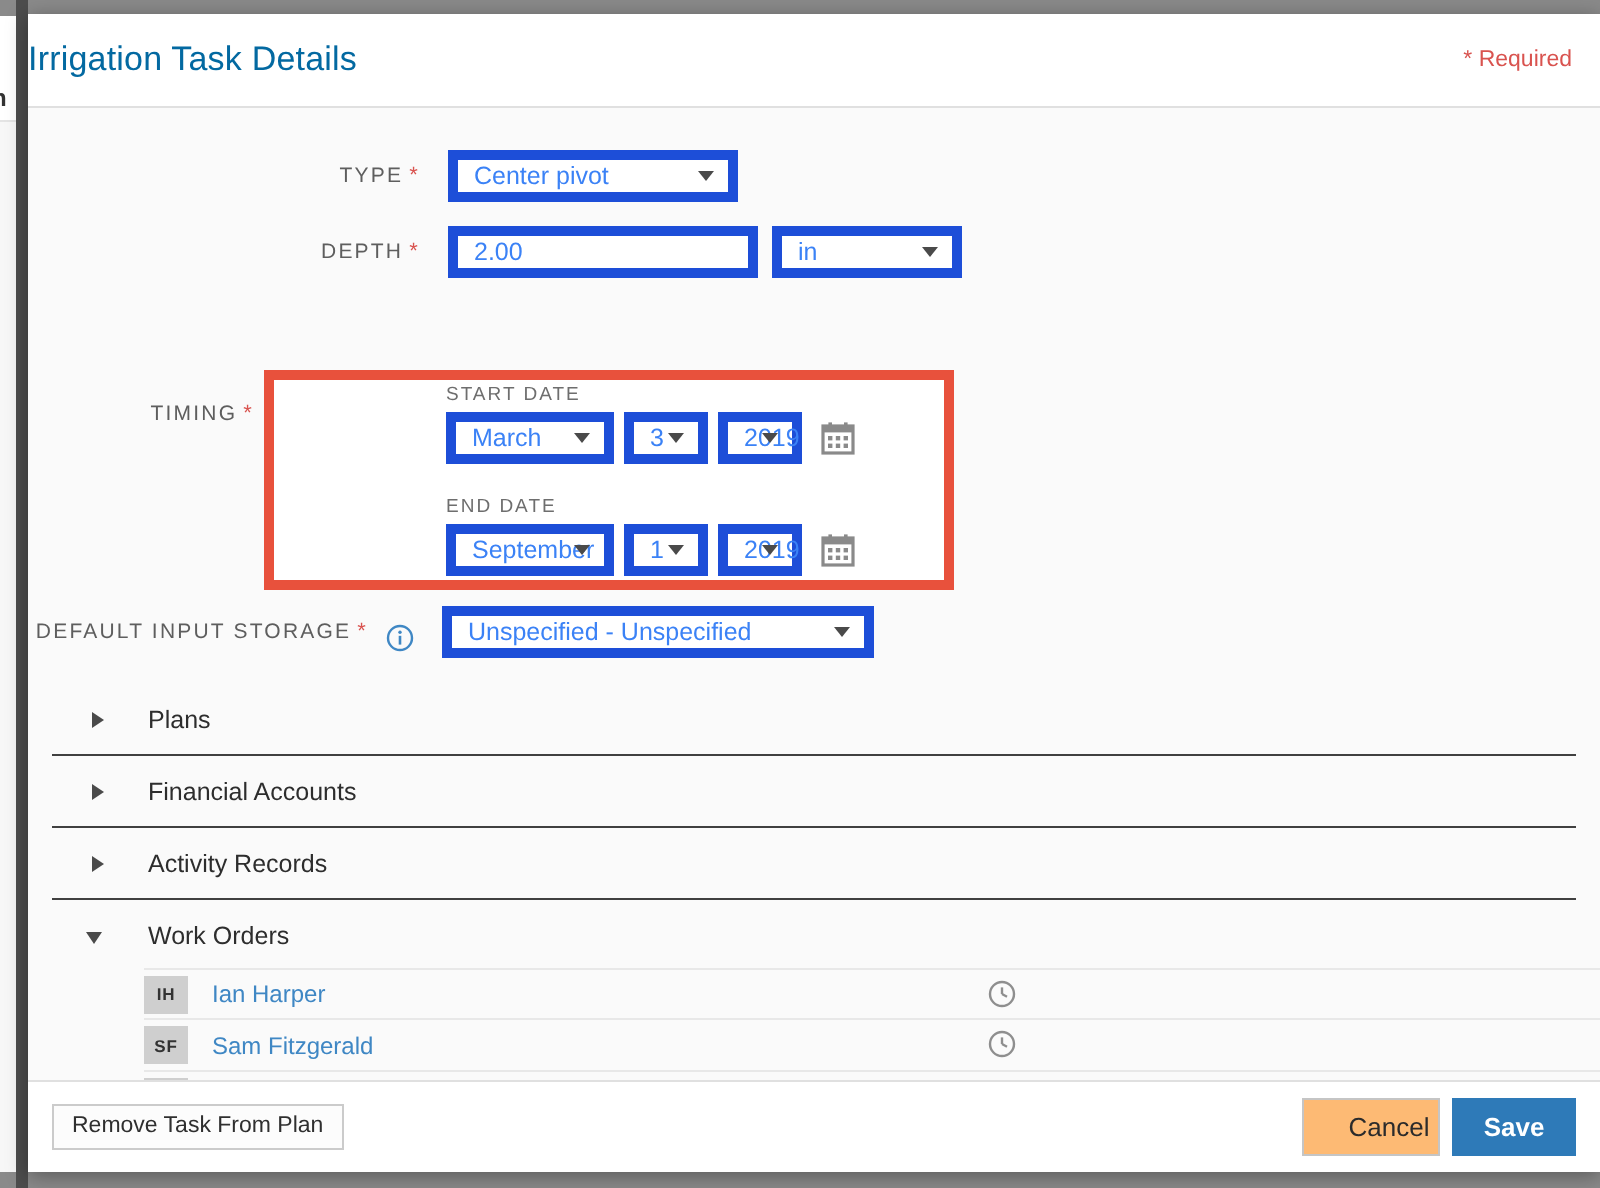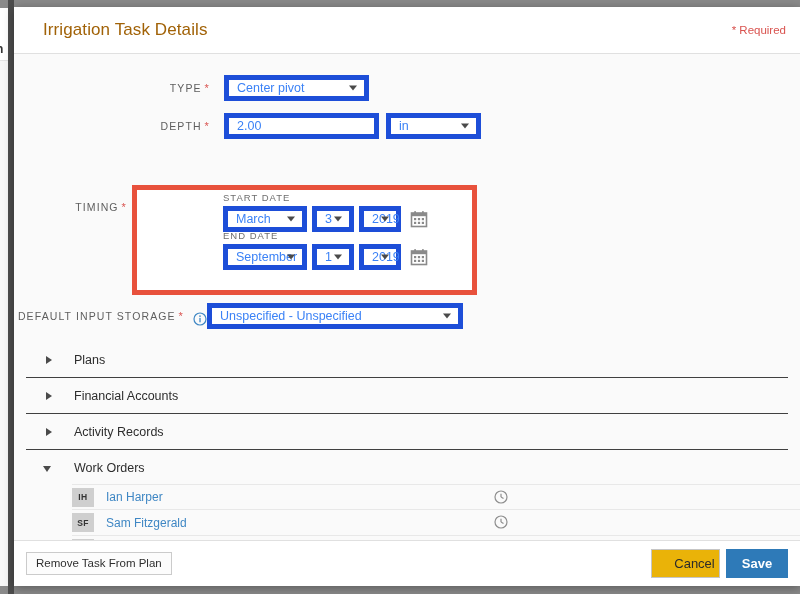--- a/index.html
+++ b/index.html
@@ -63,23 +63,23 @@
   
   .modal-header {
     position: relative;
     height: 47px;
     flex: 0 0 47px;
     border-bottom: 1px solid #e0e0e0;
     background: #ffffff;
   }
   .modal-title {
     position: absolute;
-    left: 29px; top: 13px;
+    left: 0; top: 13px;
     font-size: 17px;
-    color: #a16207;
+    color: #0369a1;
     letter-spacing: .1px;
   }
   .required-note {
     position: absolute;
     right: 14px; top: 17px;
     font-size: 11.5px;
     color: #d9534f;
   }
 
   
@@ -155,21 +155,21 @@
     background: #ffffff;
   }
   #timing-label {
     position: absolute;
     left: -110px; top: 4px;
     width: 100px;
     text-align: right;
   }
   .date-group { position: absolute; left: 86px; }
   #start-group { top: 2px; }
-  #end-group   { top: 40px; }
+  #end-group   { top: 58px; }
   .date-sublabel {
     font-size: 9.5px;
     letter-spacing: 1px;
     color: #6e6e6e;
     text-transform: uppercase;
     margin-bottom: 3px;
   }
   .date-controls { display: flex; align-items: center; }
   .month-sel { width: 84px; }
   .month-sel.wide { width: 84px; }
@@ -185,21 +185,21 @@
   
   #row-storage { left: 0; top: 249px; width: 786px; align-items: center; }
   #row-storage .field-label { width: 170px; line-height: 26px; }
   .info-icon {
     width: 14px; height: 14px;
     margin-left: 9px;
     margin-top: 6px;
     flex: 0 0 14px;
     cursor: pointer;
   }
-  #storage-select { width: 256px; }
+  #storage-select { width: 216px; margin-left: 14px; }
 
   
   .section-row {
     position: absolute;
     left: 12px;
     width: 762px;
     height: 36px;
     display: flex;
     align-items: center;
     border-bottom: 1px solid #404040;
@@ -293,21 +293,21 @@
     border: 1px solid #cbcbcb;
     font-size: 11.5px;
     color: #2f2f2f;
     line-height: 21px;
     cursor: pointer;
   }
   #cancel-btn {
     position: absolute;
     right: 68px; top: 8px;
     width: 69px; height: 29px;
-    background: #eab308;
+    background: #fdba74;
     border: 1px solid #c5c5c5;
     font-size: 13px;
     color: #2b2b2b;
     display: flex;
     align-items: center;
     justify-content: center;
     cursor: pointer;
     padding-left: 18px;
   }
   #save-btn {

